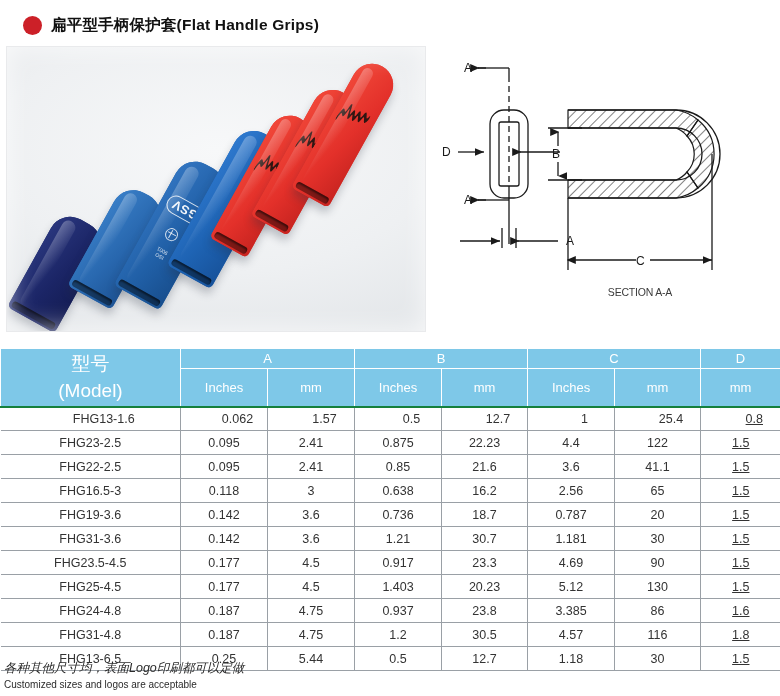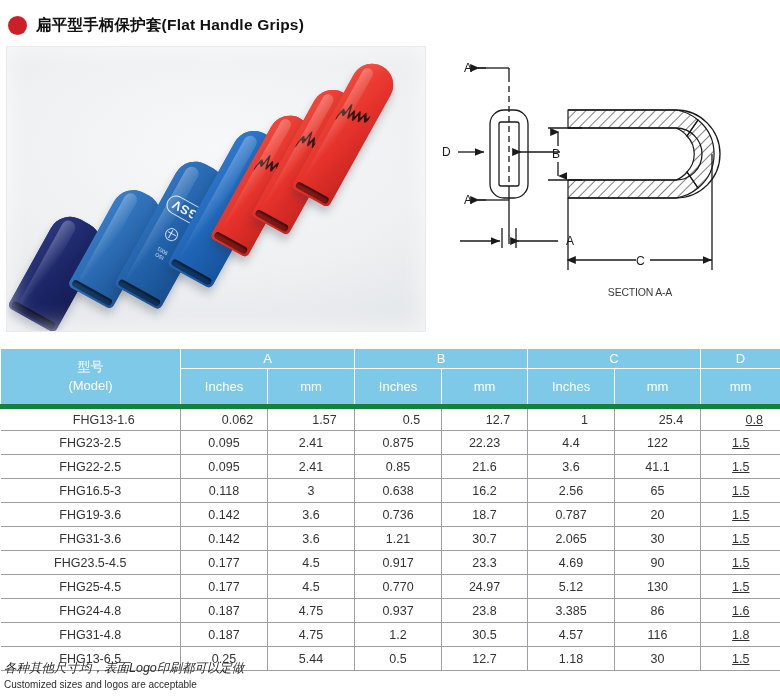--- a/index.html
+++ b/index.html
@@ -15,21 +15,21 @@
     width: 780px; height: 696px;
     overflow: hidden;
   }
 
   
   .title-bar {
     position: absolute;
     left: 0; top: 8px;
     width: 780px; height: 34px;
     display: flex; align-items: center;
-    padding-left: 8px;
+    padding-left: 23px;
   }
   .bullet {
     width: 19px; height: 19px;
     border-radius: 50%;
     background: #cc2028;
     flex: 0 0 auto;
     margin-right: 9px;
   }
   .title-text {
     font-size: 15.5px;
@@ -155,32 +155,32 @@
   .spec-table thead th {
     background: #7ec8e8;
     color: #ffffff;
     font-weight: normal;
     font-size: 13px;
     border-color: #ffffff;
   }
   .spec-table thead th.grp { height: 20px; }
   .spec-table thead th.sub { height: 38px; }
   .spec-table thead th.model {
-    font-size: 13px;
+    font-size: 19px;
     line-height: 1.45;
   }
   .spec-table tbody td {
     height: 24px;
     background: #ffffff;
     border: none;
     border-bottom: 1px solid #9aa0a6;
     border-right: 1px solid #9aa0a6;
   }
   .spec-table tbody tr td:last-child { border-right: none; text-decoration: underline; }
-  .spec-table tbody tr:first-child td { border-top: 5px solid #15803d; padding-left: 27px; }
+  .spec-table tbody tr:first-child td { border-top: 2px solid #15803d; padding-left: 27px; }
   .spec-table tbody td.model-cell { border-right: 1px solid #9aa0a6; }
   .spec-table tbody td.nb { border-right: none; }
 
   
   .footer {
     position: absolute;
     left: 4px; top: 660px;
     width: 600px;
     font-size: 12px;
     line-height: 1.42;
@@ -417,40 +417,40 @@
           <td>0.787</td>
           <td>20</td>
           <td class="nb">1.5</td>
         </tr>
         <tr>
           <td class="model-cell">FHG31-3.6</td>
           <td>0.142</td>
           <td>3.6</td>
           <td>1.21</td>
           <td>30.7</td>
-          <td>2.065</td>
+          <td>1.181</td>
           <td>30</td>
           <td class="nb">1.5</td>
         </tr>
         <tr>
           <td class="model-cell">FHG23.5-4.5</td>
           <td>0.177</td>
           <td>4.5</td>
           <td>0.917</td>
           <td>23.3</td>
           <td>4.69</td>
           <td>90</td>
           <td class="nb">1.5</td>
         </tr>
         <tr>
           <td class="model-cell">FHG25-4.5</td>
           <td>0.177</td>
           <td>4.5</td>
-          <td>0.770</td>
-          <td>24.97</td>
+          <td>1.403</td>
+          <td>20.23</td>
           <td>5.12</td>
           <td>130</td>
           <td class="nb">1.5</td>
         </tr>
         <tr>
           <td class="model-cell">FHG24-4.8</td>
           <td>0.187</td>
           <td>4.75</td>
           <td>0.937</td>
           <td>23.8</td>

